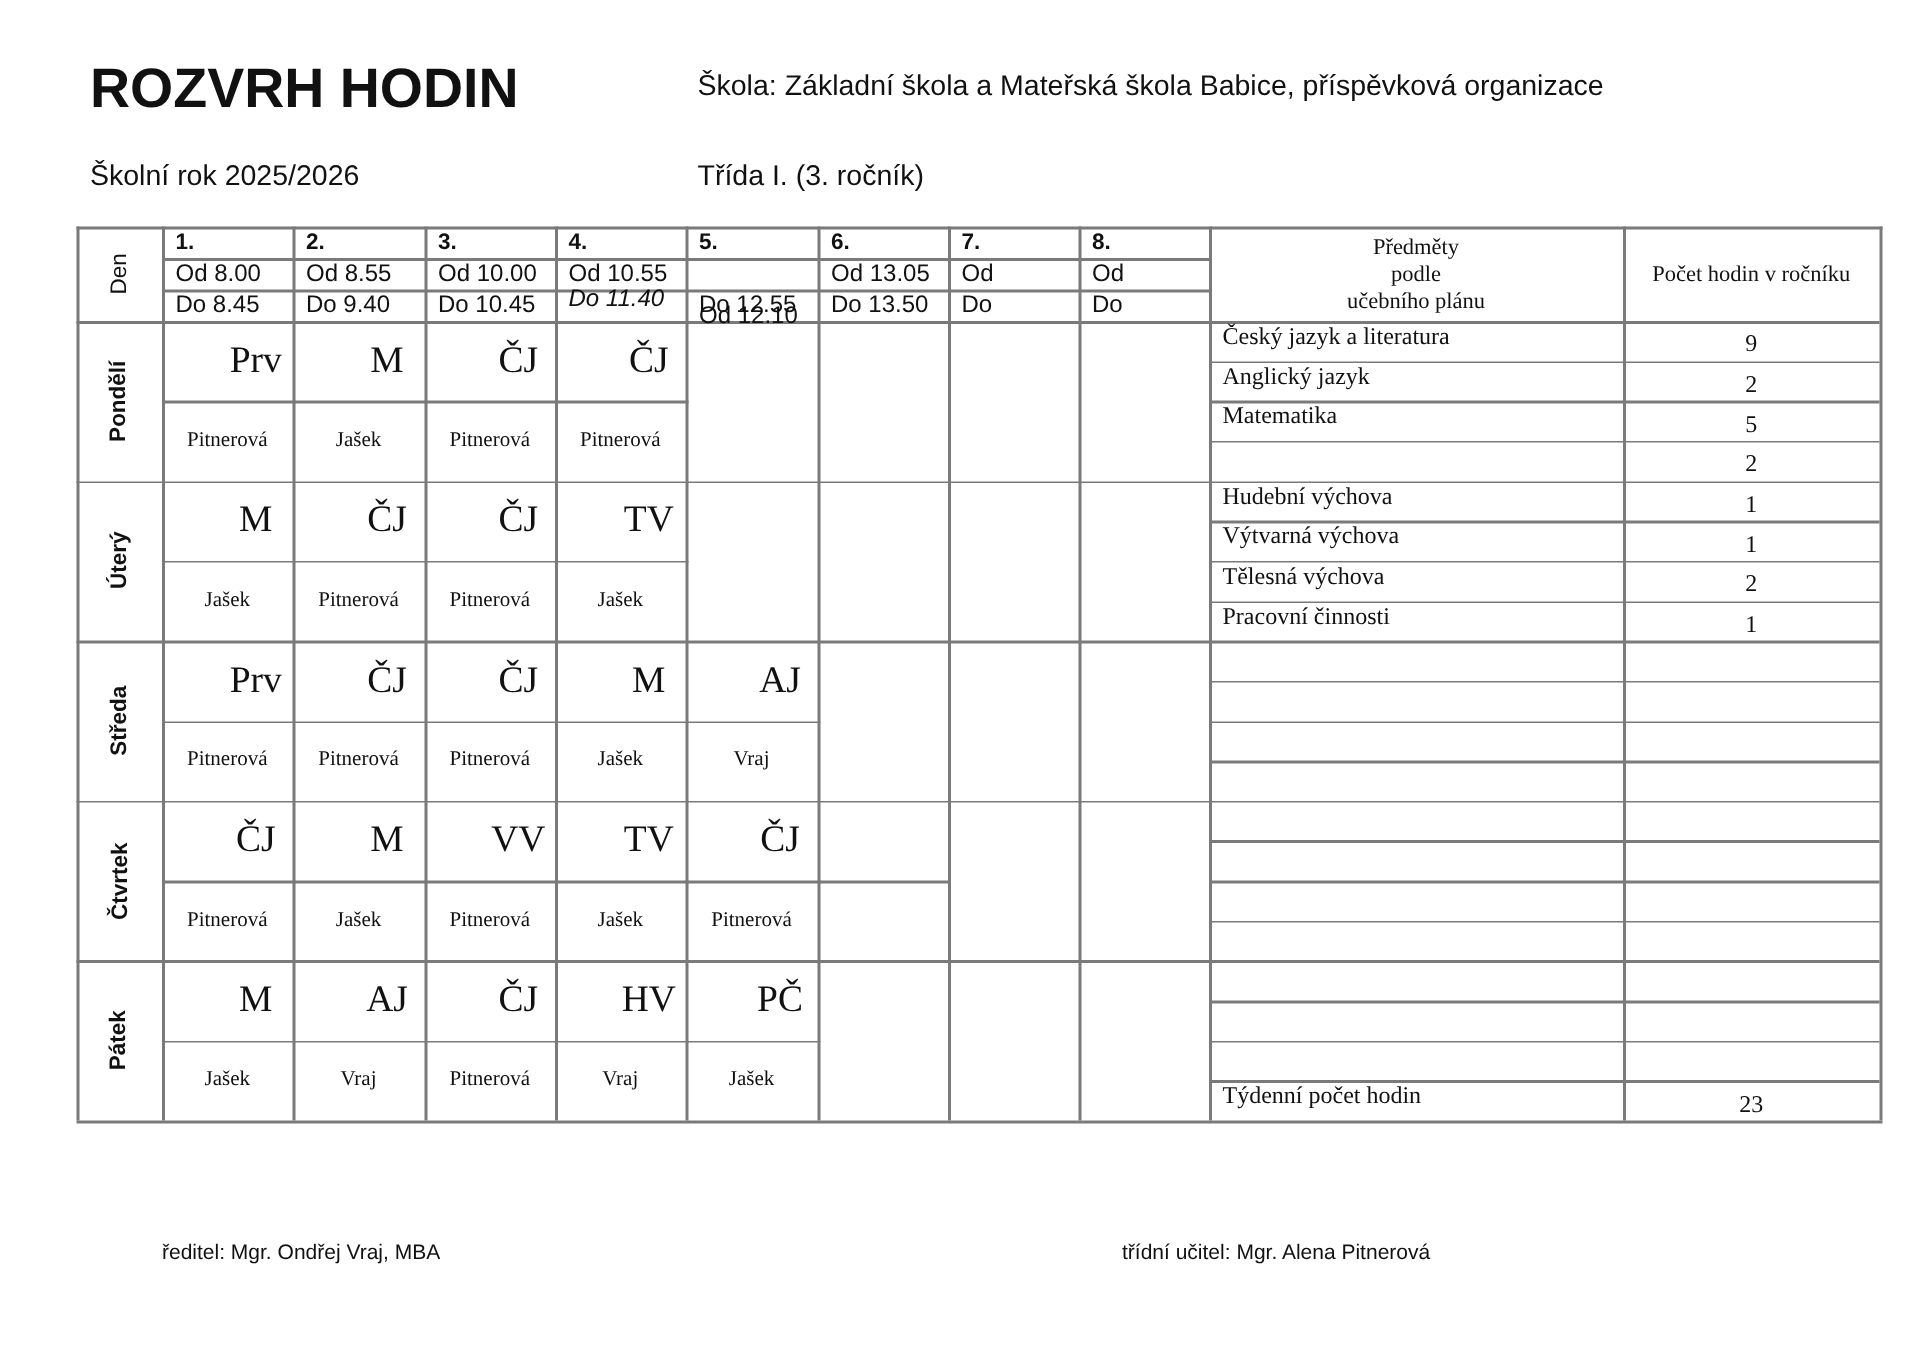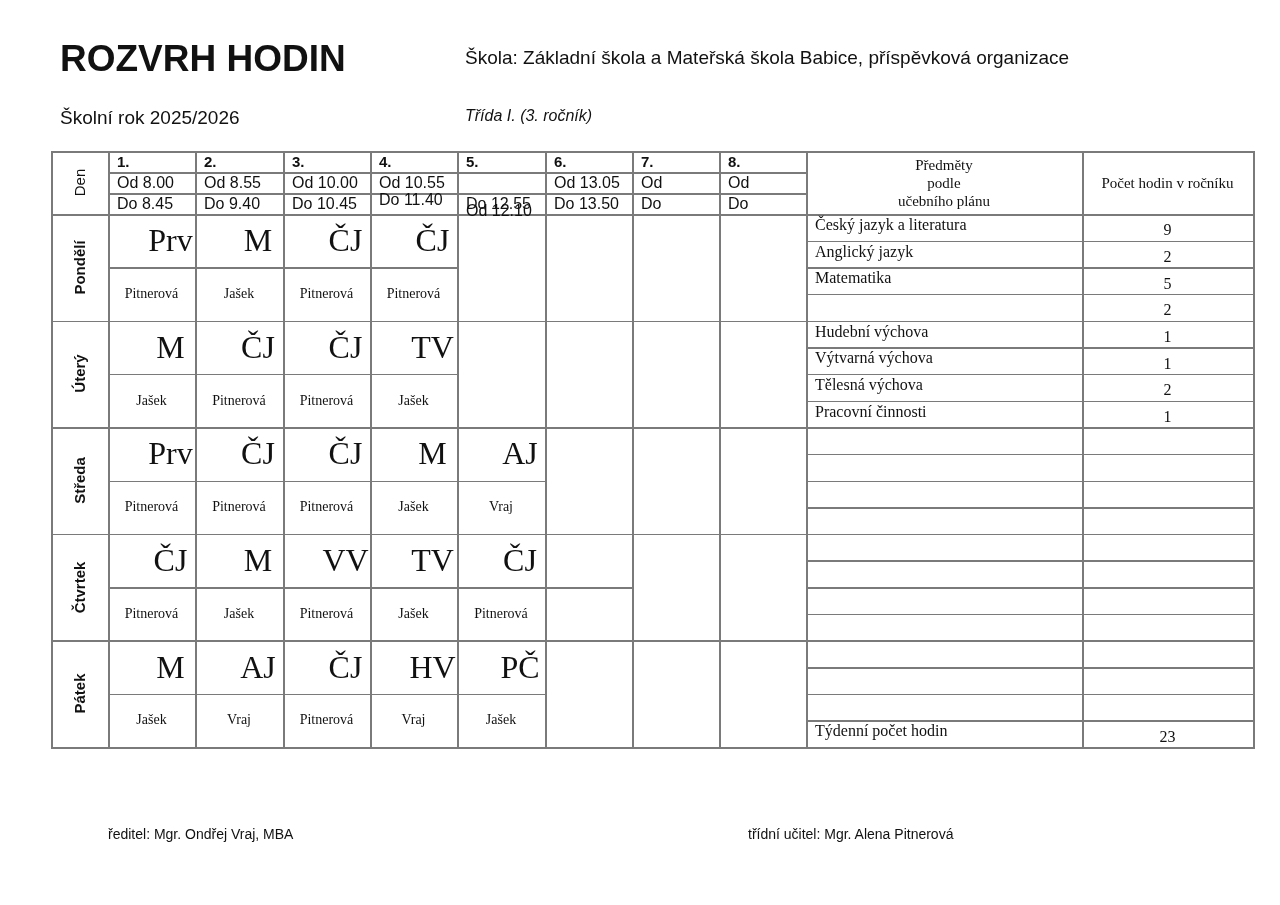--- a/index.html
+++ b/index.html
@@ -3,34 +3,34 @@
 <meta charset="utf-8">
 <style>
   html, body { margin: 0; padding: 0; background: #ffffff; }
   body { width: 1280px; height: 905px; position: relative; overflow: hidden; color: #111; }
   .sans { font-family: "Liberation Sans", "DejaVu Sans", sans-serif; }
   .serif { font-family: "Liberation Serif", "DejaVu Serif", serif; }
 
   #title { position: absolute; left: 60px; top: 38px; font-size: 37px; font-weight: bold; letter-spacing: 0px; }
   #school { position: absolute; left: 465px; top: 47px; font-size: 19px; }
   #year { position: absolute; left: 60px; top: 107px; font-size: 19px; }
-  #class { position: absolute; left: 465px; top: 107px; font-size: 16px; font-style: italic; }
+  #class { position: absolute; left: 465px; top: 107px; font-size: 19px; }
 
   #grid { position: absolute; left: 51px; top: 151px; width: 1202px; height: 596px; }
   .ln { position: absolute; background: #7a7a7a; }
   .h { height: 1.5px; }
   .v { width: 1.5px; }
 
   .cell { position: absolute; display: flex; align-items: center; justify-content: center; box-sizing: border-box; }
   .hdr-num { font-weight: bold; font-size: 15px; justify-content: flex-start; padding-left: 9px; }
   .hdr-time { font-size: 16px; justify-content: flex-start; padding-left: 9px; }
   .den { font-size: 15px; }
   .vert { transform: rotate(-90deg); white-space: nowrap; }
   .day { font-weight: bold; font-size: 15px; }
-  .subj { font-size: 32px; padding-left: 38px; }
+  .subj { font-size: 25px; padding-left: 38px; }
   .teach { font-size: 14px; }
   .rp-head { font-size: 15px; text-align: center; line-height: 18px; flex-direction: column; }
   .rp-name { font-size: 16px; justify-content: flex-start; padding-left: 9px; align-items: flex-start; padding-top: 2px; }
   .rp-val { font-size: 16px; padding-top: 6px; }
 
   #foot-dir { position: absolute; left: 108px; top: 826px; font-size: 14px; }
   #foot-teacher { position: absolute; left: 748px; top: 826px; font-size: 14px; }
 </style>
 </head>
 <body>
@@ -65,21 +65,21 @@
     <div class="cell sans hdr-time" style="left: 57px; top: 21px; width: 87px; height: 21px;">Od 8.00</div>
     <div class="cell sans hdr-time" style="left: 57px; top: 42px; width: 87px; height: 21px;">Do 8.45</div>
     <div class="cell sans hdr-num" style="left: 144px; top: 0px; width: 88px; height: 21px;">2.</div>
     <div class="cell sans hdr-time" style="left: 144px; top: 21px; width: 88px; height: 21px;">Od 8.55</div>
     <div class="cell sans hdr-time" style="left: 144px; top: 42px; width: 88px; height: 21px;">Do 9.40</div>
     <div class="cell sans hdr-num" style="left: 232px; top: 0px; width: 87px; height: 21px;">3.</div>
     <div class="cell sans hdr-time" style="left: 232px; top: 21px; width: 87px; height: 21px;">Od 10.00</div>
     <div class="cell sans hdr-time" style="left: 232px; top: 42px; width: 87px; height: 21px;">Do 10.45</div>
     <div class="cell sans hdr-num" style="left: 319px; top: 0px; width: 87px; height: 21px;">4.</div>
     <div class="cell sans hdr-time" style="left: 319px; top: 21px; width: 87px; height: 21px;">Od 10.55</div>
-    <div class="cell sans hdr-time" style="left: 319px; top: 42px; width: 87px; height: 14px;">Do 11.40</div>
+    <div class="cell sans hdr-time" style="left: 319px; top: 42px; width: 87px; height: 14px; font-style: italic;">Do 11.40</div>
     <div class="cell sans hdr-num" style="left: 406px; top: 0px; width: 88px; height: 21px;">5.</div>
     <div class="cell sans hdr-time" style="left: 406px; top: 21px; width: 88px; height: 34px; margin-top: 22px;">Od 12.10</div>
     <div class="cell sans hdr-time" style="left: 406px; top: 42px; width: 88px; height: 21px;">Do 12.55</div>
     <div class="cell sans hdr-num" style="left: 494px; top: 0px; width: 87px; height: 21px;">6.</div>
     <div class="cell sans hdr-time" style="left: 494px; top: 21px; width: 87px; height: 21px;">Od 13.05</div>
     <div class="cell sans hdr-time" style="left: 494px; top: 42px; width: 87px; height: 21px;">Do 13.50</div>
     <div class="cell sans hdr-num" style="left: 581px; top: 0px; width: 87px; height: 21px;">7.</div>
     <div class="cell sans hdr-time" style="left: 581px; top: 21px; width: 87px; height: 21px;">Od</div>
     <div class="cell sans hdr-time" style="left: 581px; top: 42px; width: 87px; height: 21px;">Do</div>
     <div class="cell sans hdr-num" style="left: 668px; top: 0px; width: 87px; height: 21px;">8.</div>

